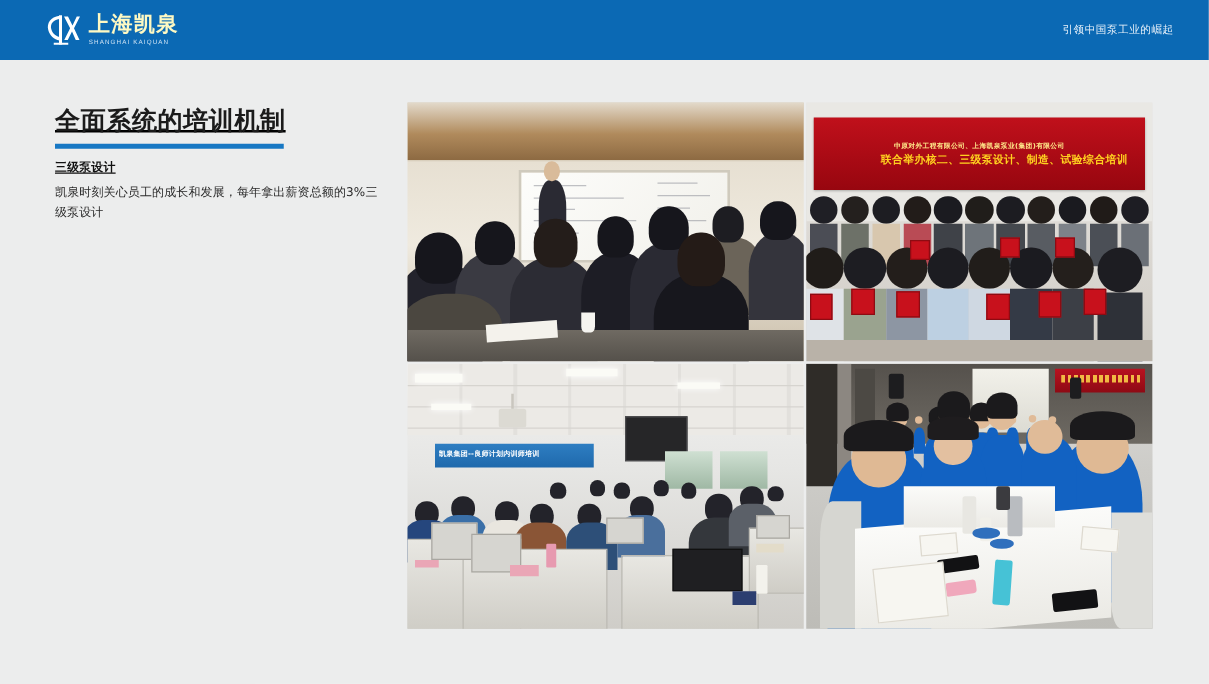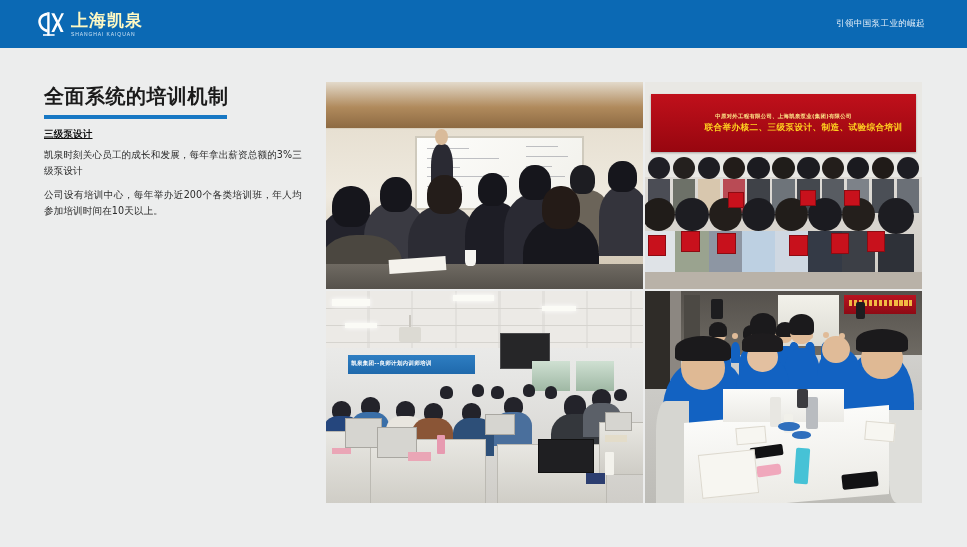--- a/index.html
+++ b/index.html
@@ -28,26 +28,26 @@
   .logo-text{display:flex;flex-direction:column;line-height:1;}
   .logo-cn{
     color:#fef9c3;font-size:17px;font-weight:bold;letter-spacing:1px;
     font-family:"DejaVu Sans",sans-serif;
   }
   .logo-en{
     color:#cfe4f5;font-size:5px;letter-spacing:.9px;margin-top:3px;
     font-family:"Liberation Sans",sans-serif;
   }
   .header-slogan{
-    position:absolute;right:42px;top:50%;transform:translateY(-50%);
+    position:absolute;right:28px;top:50%;transform:translateY(-50%);
     color:#e8f1fa;font-size:8.5px;letter-spacing:.4px;
     font-family:"DejaVu Sans",sans-serif;
   }
   
-  .title-wrap{position:absolute;left:44px;top:84px;width:250px;}
+  .title-wrap{position:absolute;left:44px;top:84px;width:250px;text-decoration:underline;}
   .page-title{
     font-family:"DejaVu Sans",sans-serif;
     font-size:20px;font-weight:bold;color:#1b1b1b;letter-spacing:.5px;
     margin:0;line-height:1.2;
   }
   .title-rule{
     width:183px;height:4px;background:#1778c4;margin-top:7px;
   }
   .body-col{position:absolute;left:44px;top:128px;width:258px;}
   .sub-head{
@@ -172,21 +172,20 @@
   </div>
 
   <div class="title-wrap">
     <h1 class="page-title">全面系统的培训机制</h1>
     <div class="title-rule"></div>
   </div>
 
   <div class="body-col">
     <div class="sub-head">三级泵设计</div>
     <p class="para">凯泉时刻关心员工的成长和发展，每年拿出薪资总额的3%三级泵设计</p>
-    <p class="para">公司设有培训中心，每年举办近200个各类培训班，年人均参加培训时间在10天以上。</p>
   </div>
 
   <div class="grid">
 
     <div class="photo p1">
       <div class="ceiling"></div>
       <div class="wbd">
         <div class="wline" style="left:6%;top:14%;width:26%"></div>
         <div class="wline" style="left:6%;top:28%;width:44%"></div>
         <div class="wline" style="left:6%;top:42%;width:20%"></div>

